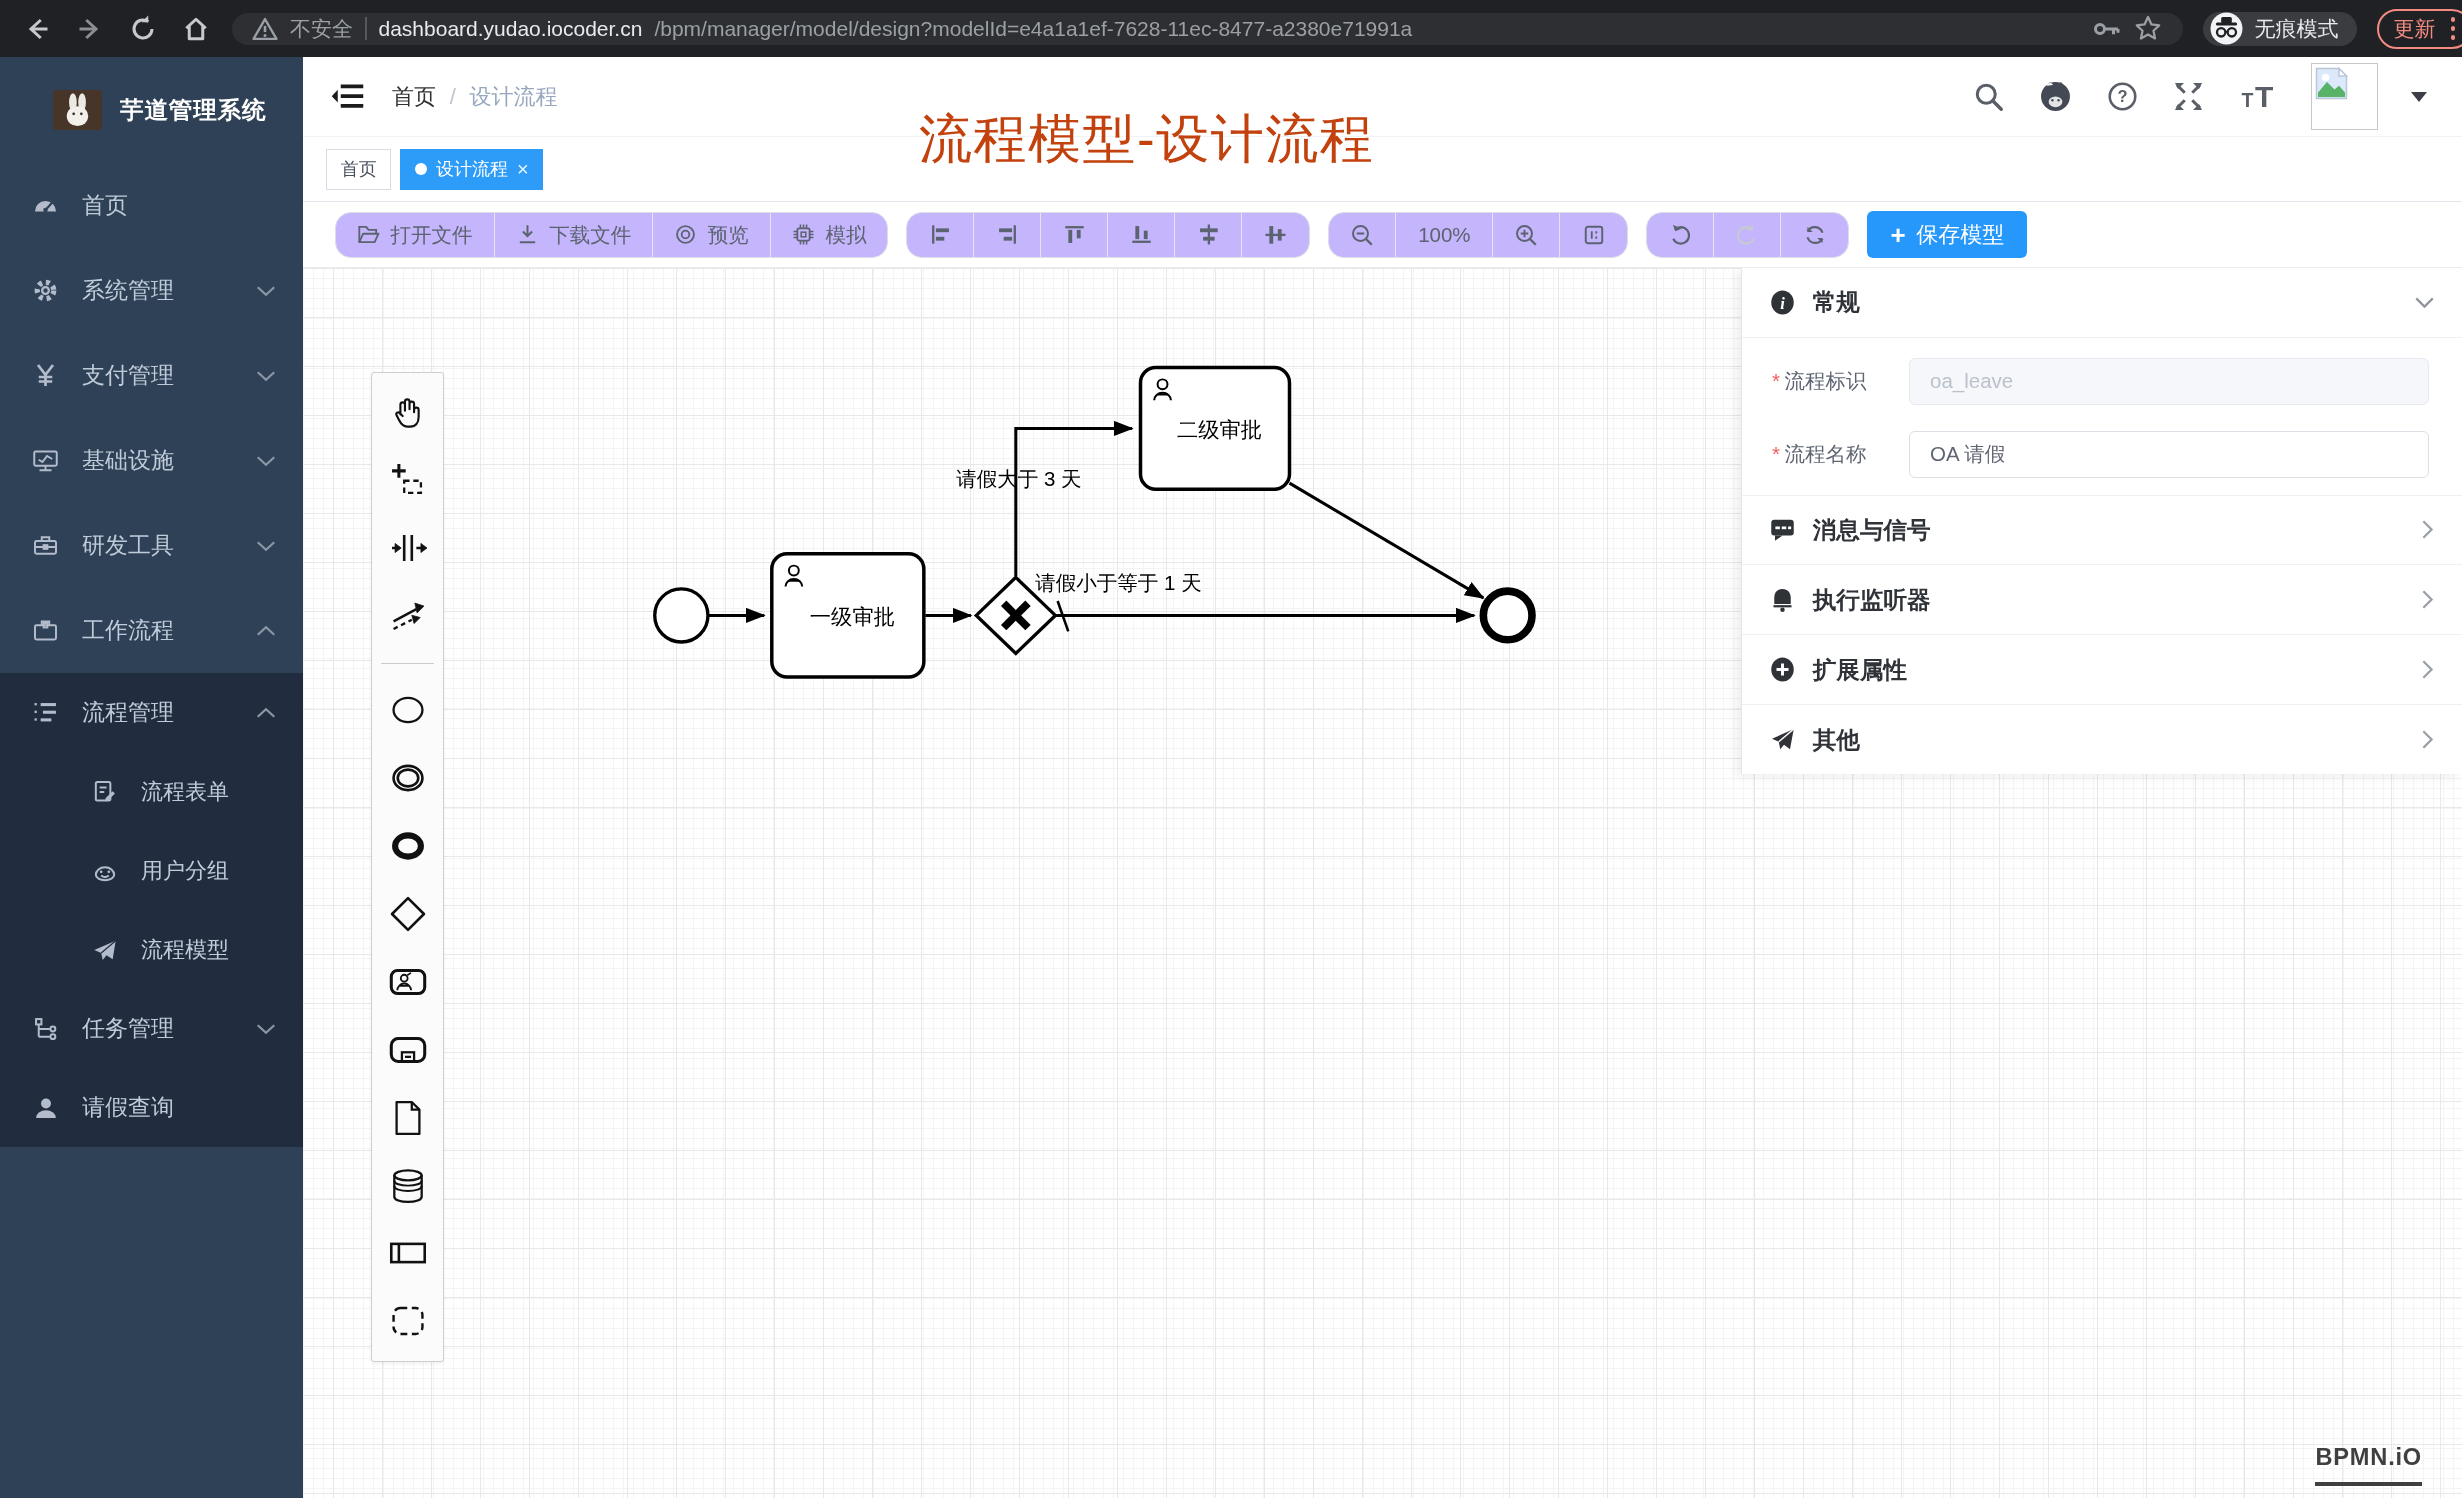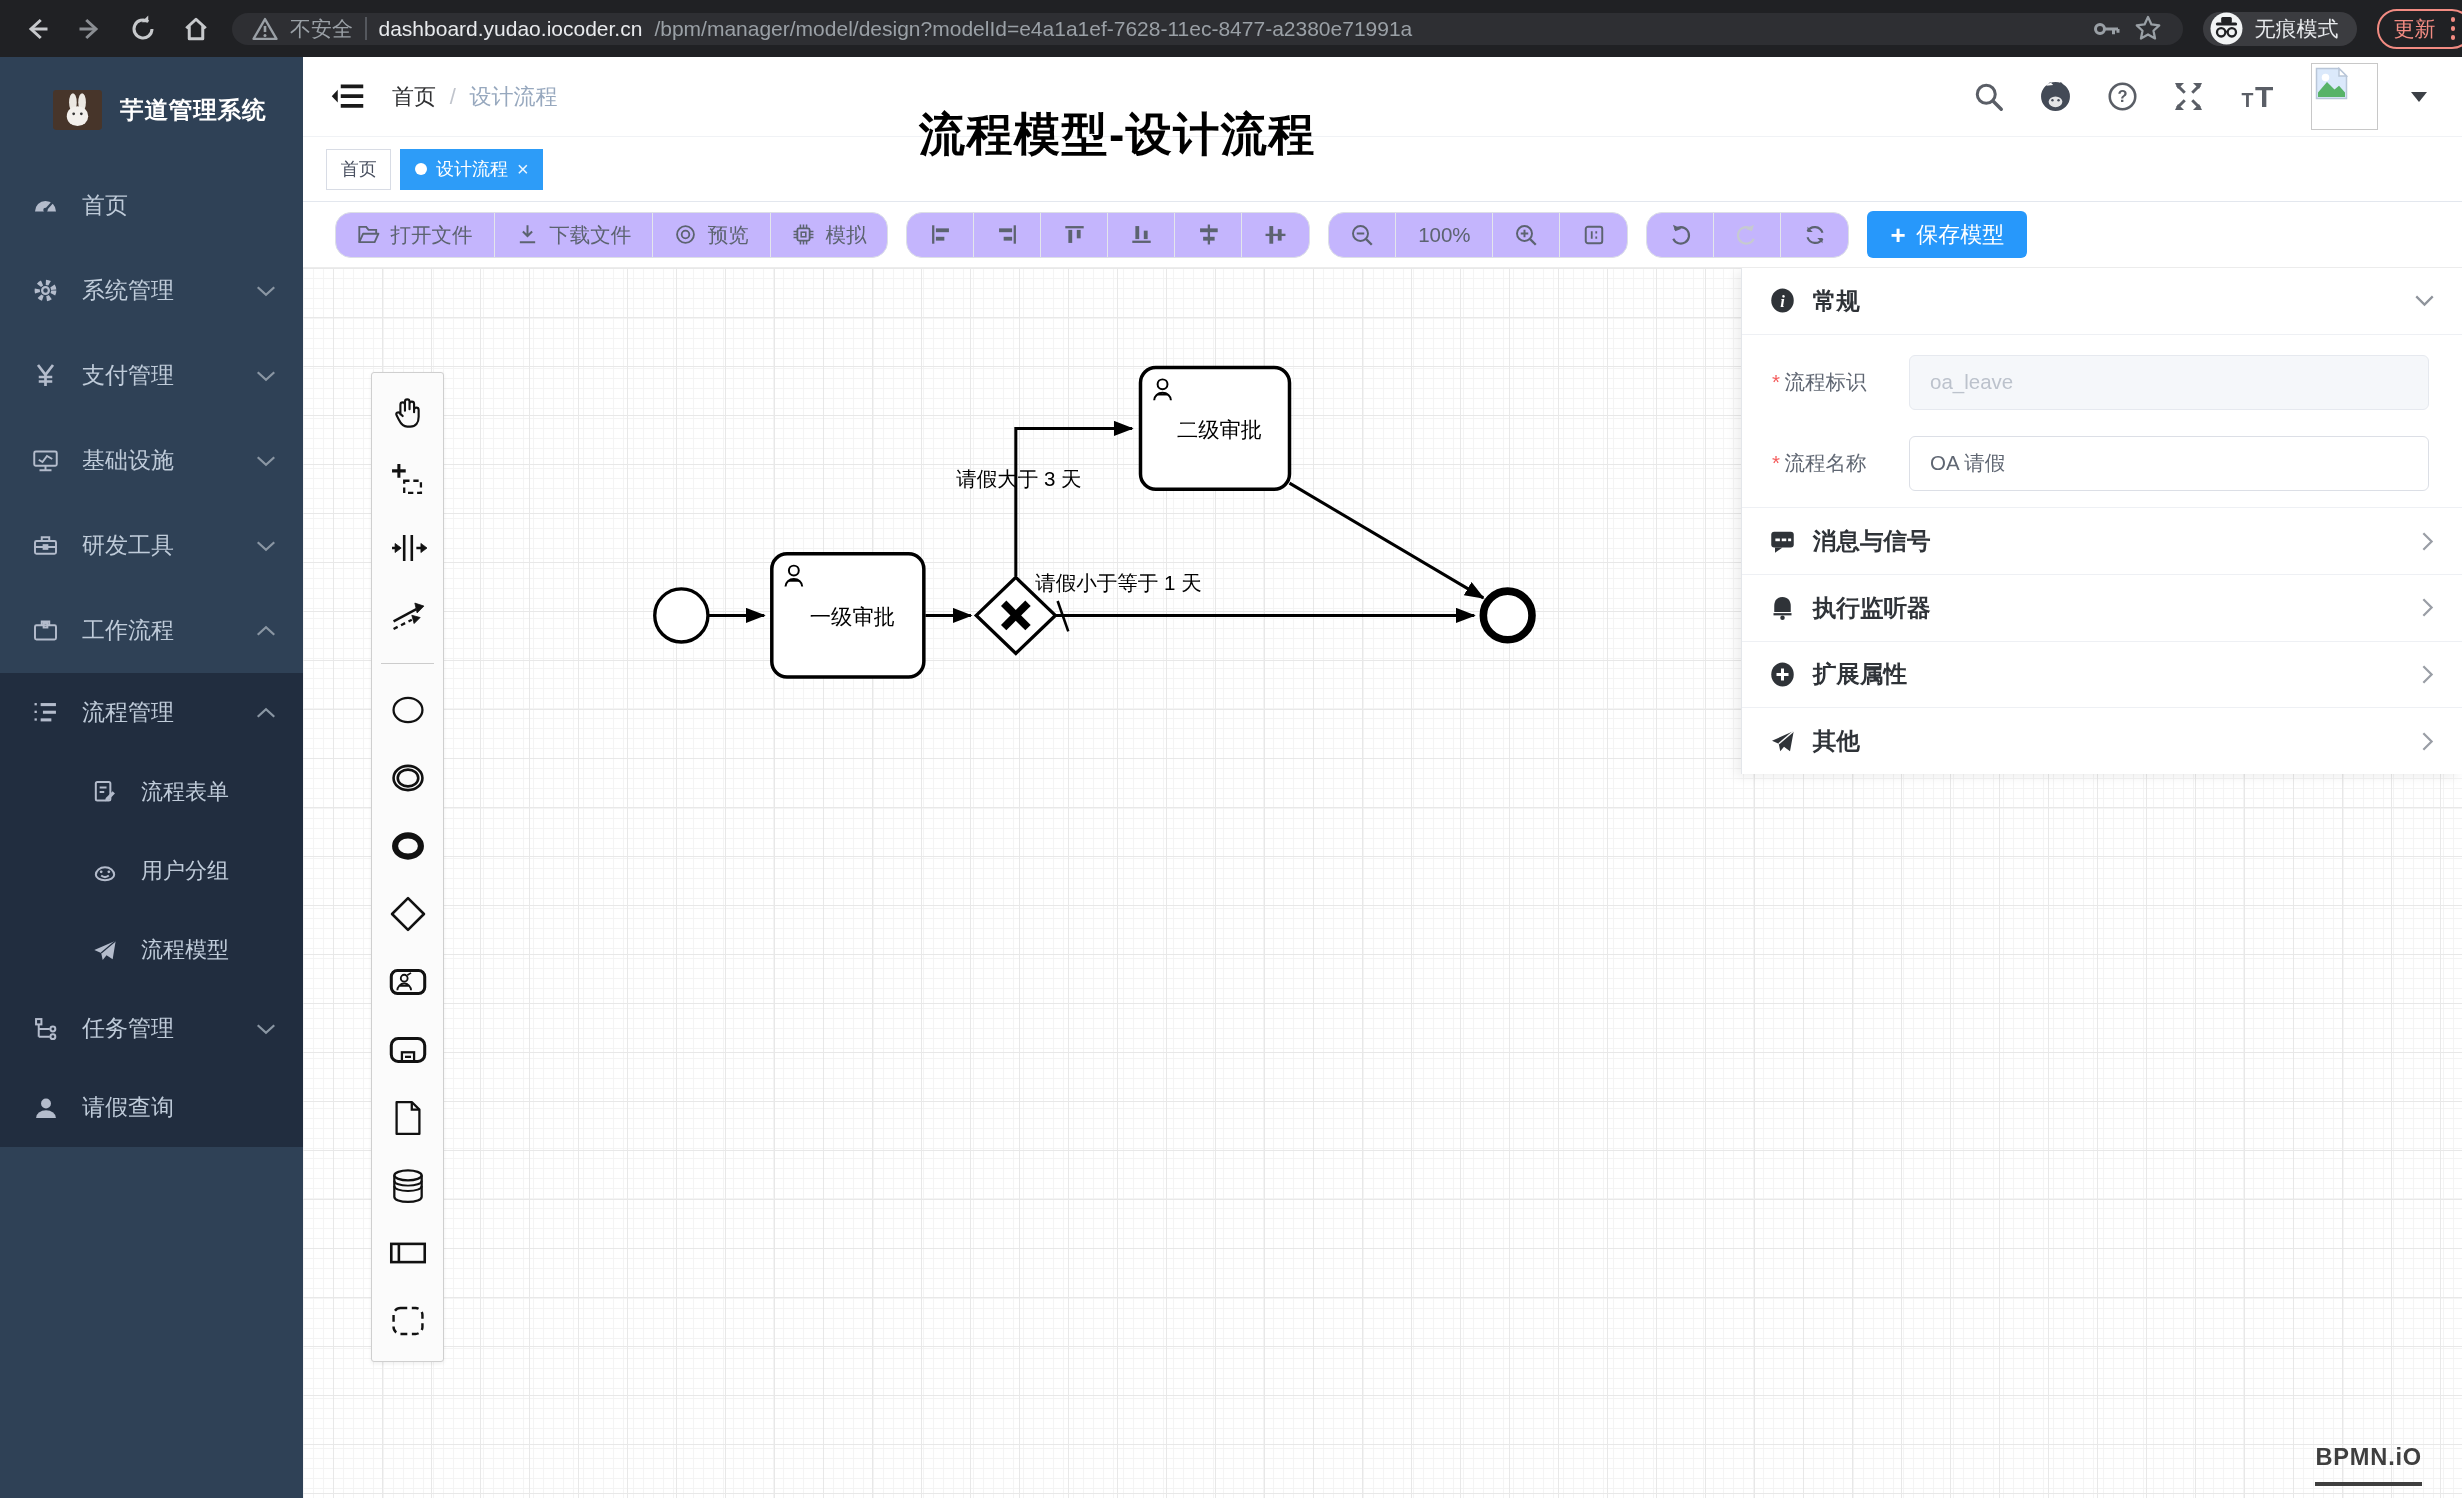--- a/index.html
+++ b/index.html
@@ -42,21 +42,21 @@
   .nav-right{margin-left:auto;display:flex;align-items:center;gap:33px;padding-right:7.6px}
   .avatar{width:67px;height:67px;border:1.5px solid #c8c8c8;background:#fff;display:flex;align-items:flex-start;padding:3px}
   .caret{width:0;height:0;border-left:8.4px solid transparent;border-right:8.4px solid transparent;border-top:10.6px solid #3c4046}
 
   .tags{height:65px;background:#fff;border-bottom:1.5px solid #e3e7ee;display:flex;align-items:center;gap:9px;padding:0 23px}
   .tag{height:41px;border:1.5px solid #d8dce5;background:#fff;color:#495060;font-size:18px;display:flex;align-items:center;gap:9px;padding:0 13.7px;cursor:pointer}
   .tag.active{background:#2d9cf8;border-color:#2d9cf8;color:#fff}
   .tag .dot{width:12px;height:12px;border-radius:50%;background:#fff}
   .tag .x{font-size:20px;line-height:1;opacity:.9}
 
-  .overlay-title{position:absolute;left:616px;top:47px;z-index:30;font-size:46px;font-weight:bold;color:#000000;letter-spacing:1.5px}
+  .overlay-title{position:absolute;left:616px;top:47px;z-index:30;font-size:53px;font-weight:normal;color:#c2410c;letter-spacing:1.5px}
 
   .toolbar{height:66px;background:#fff;display:flex;align-items:center;gap:18px;padding-left:32px;border-bottom:0.8px solid #ececec}
   .grp{display:flex;align-items:stretch;border:1.5px solid #dcdfe6;border-radius:16px;background:#c4b5fd;overflow:hidden}
   .tbtn{display:flex;align-items:center;gap:10.6px;padding:0 21px;height:44px;font-size:20.5px;color:#5c6370;border-right:1.5px solid #e3e6eb;cursor:pointer}
   .grp :last-child{border-right:none}
   .tcell{width:67px;height:44px;display:flex;align-items:center;justify-content:center;border-right:1.5px solid #e3e6eb;color:#5c6370;cursor:pointer}
   .tcell.wide{width:97px;font-size:20.5px}
   .tcell.dis{color:#c6cad1}
   .save-btn{height:47px;background:#2798fb;border-radius:6px;color:#fff;font-size:22px;display:flex;align-items:center;gap:10.6px;padding:0 23px;cursor:pointer}
   .save-btn .plus{font-size:26px;line-height:1;font-weight:bold}
@@ -76,21 +76,21 @@
   .pal-sep{width:53px;border-top:1.5px solid #ccc}
 
   .props{position:absolute;right:0;top:0;width:721px;height:506px;background:#fff;border-left:0.8px solid #e3e6ea;box-shadow:-4.6px 3px 10.6px rgba(0,0,0,.07);z-index:4;display:flex;flex-direction:column}
   .p-row{height:70px;display:flex;align-items:center;gap:16.7px;padding:0 27px;font-size:23.6px;color:#2f3338;font-weight:bold;cursor:pointer}
   .p-row .chevR{margin-left:auto}
   .p-div{border-top:1.5px solid #eef0f4}
   .p-fields{padding:20px 33px 16.7px 30px}
   .field{display:flex;align-items:center;margin-bottom:26px}
   .f-label{width:137px;font-size:20.5px;color:#5f6672;font-weight:normal}
   .f-star{color:#f45c5c;margin-right:4.6px}
-  .f-input{flex:1;height:55px;border:1.5px solid #dcdfe6;border-radius:6px;padding:0 20px;font-size:20.5px;color:#5f6672;background:#fff;outline:none;font-family:inherit}
+  .f-input{flex:1;height:47px;border:1.5px solid #dcdfe6;border-radius:6px;padding:0 20px;font-size:20.5px;color:#5f6672;background:#fff;outline:none;font-family:inherit}
   .f-input.dis{background:#f5f7fa;border-color:#e6e9ef;color:#bcc2cc}
 
   .watermark{position:absolute;right:40px;bottom:12px;z-index:2;font-size:23.6px;font-weight:bold;letter-spacing:0.8px;color:#3f3f3f;border-bottom:4.6px solid #3f3f3f;padding-bottom:11px;cursor:pointer}
 
   .ic-stroke{stroke:#b4bccc;fill:none;stroke-width:2.6}
   .hd-ic{cursor:pointer}
 </style>
 </head>
 <body>
 

